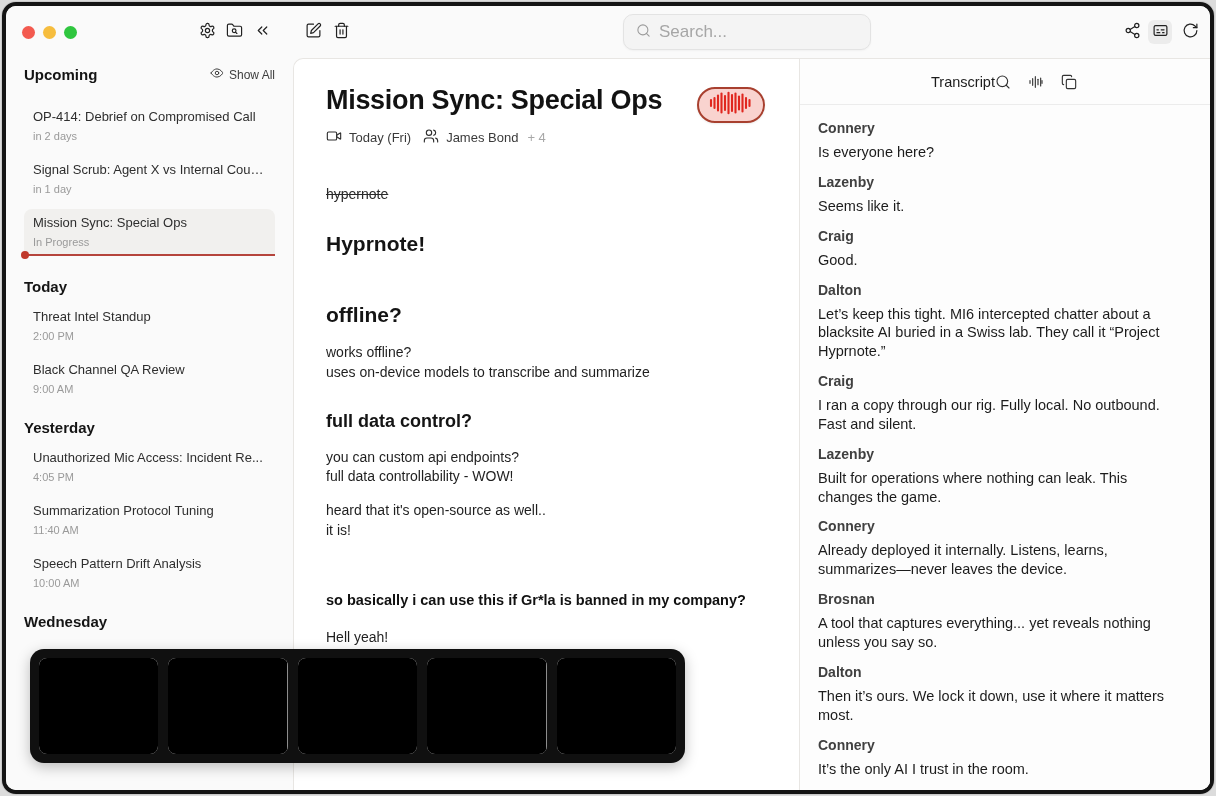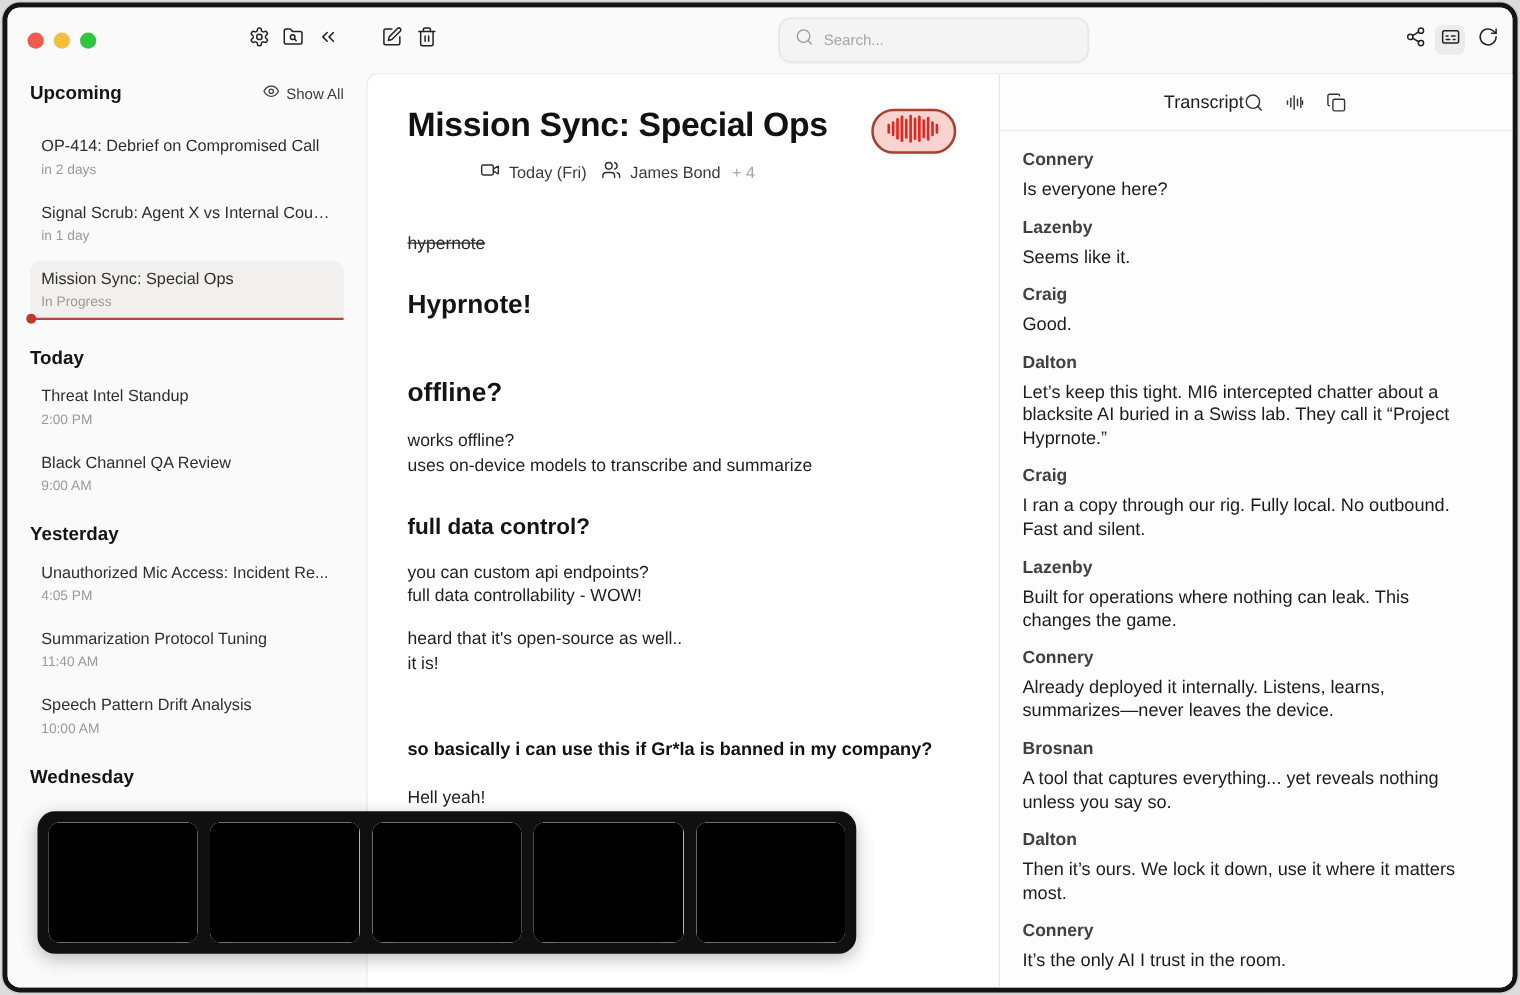--- a/index.html
+++ b/index.html
@@ -16,21 +16,21 @@
   .light.red { background:#f35a4f; }
   .light.yellow { background:#f6bd3e; }
   .light.green { background:#2fc63f; }
   .tb-icon { position:absolute; top:14px; width:24px; height:24px; display:flex; align-items:center;
              justify-content:center; color:#222; border-radius:6px; cursor:default; }
   .tb-icon svg { width:17px; height:17px; }
   .searchbox { position:absolute; left:617px; top:8px; width:248px; height:36px; background:#f4f4f4;
                border:1px solid #e3e3e3; border-radius:10px; display:flex; align-items:center;
                padding:0 12px; gap:8px; box-shadow:0 1px 2px rgba(0,0,0,0.04); }
   .searchbox svg { width:15px; height:15px; color:#9a9a9a; flex:0 0 auto; }
-  .searchbox input { border:none; outline:none; background:transparent; font-size:12px; color:#333;
+  .searchbox input { border:none; outline:none; background:transparent; font-size:17px; color:#333;
                      width:100%; font-family:"Liberation Sans", sans-serif; }
   .searchbox input::placeholder { color:#a6a6a6; }
   .tb-icon.active { background:#ececec; }
 
   
   .main { position:absolute; top:52px; left:0; right:0; bottom:0; }
   .sidebar { position:absolute; left:0; top:0; bottom:0; width:287px; background:#fafafa; overflow:hidden; }
   .content-card { position:absolute; left:287px; right:0; top:0; bottom:0; background:#ffffff;
                   border-top:1px solid #e8e6e3; border-left:1px solid #e8e6e3; border-top-left-radius:10px;
                   display:flex; overflow:hidden; }
@@ -50,21 +50,21 @@
                       position:relative; margin-bottom:12px; }
   .sb-item.selected::before { content:""; position:absolute; left:-3px; bottom:-5px; width:8px; height:8px;
                               border-radius:50%; background:#c0392b; }
   .sb-section { font-size:15px; font-weight:700; color:#141414; padding:10px 18px 6px; }
   .strip-spacer { height:132px; }
 
   
   .ed-inner { padding:26px 34px 0 32px; }
   .ed-headrow { display:flex; align-items:flex-start; justify-content:space-between; }
   .ed-title { font-size:27px; font-weight:700; color:#121212; letter-spacing:-0.3px; }
-  .ed-meta { display:flex; align-items:center; gap:12px; margin-top:12px;justify-content:center; }
+  .ed-meta { display:flex; align-items:center; gap:12px; margin-top:12px; }
   .meta-group { display:flex; align-items:center; gap:7px; font-size:13px; color:#3a3a3a; }
   .meta-group svg { width:16px; height:16px; color:#2e2e2e; }
   .meta-extra { color:#a8a8a8; margin-left:2px; }
   .record-btn { width:68px; height:36px; border-radius:18px; background:#f9d3cf; border:2px solid #a8402f;
                 display:flex; align-items:center; justify-content:center; margin-top:2px; cursor:default;
                 box-shadow:0 1px 2px rgba(0,0,0,0.08); }
   .note { margin-top:38px; font-size:14px; color:#1f1f1f; line-height:1.4; }
   .note .strike { text-decoration:line-through; color:#2a2a2a; }
   .note h2 { font-size:21px; font-weight:700; color:#141414; margin-top:24px; }
   .note h2.gap { margin-top:42px; }

